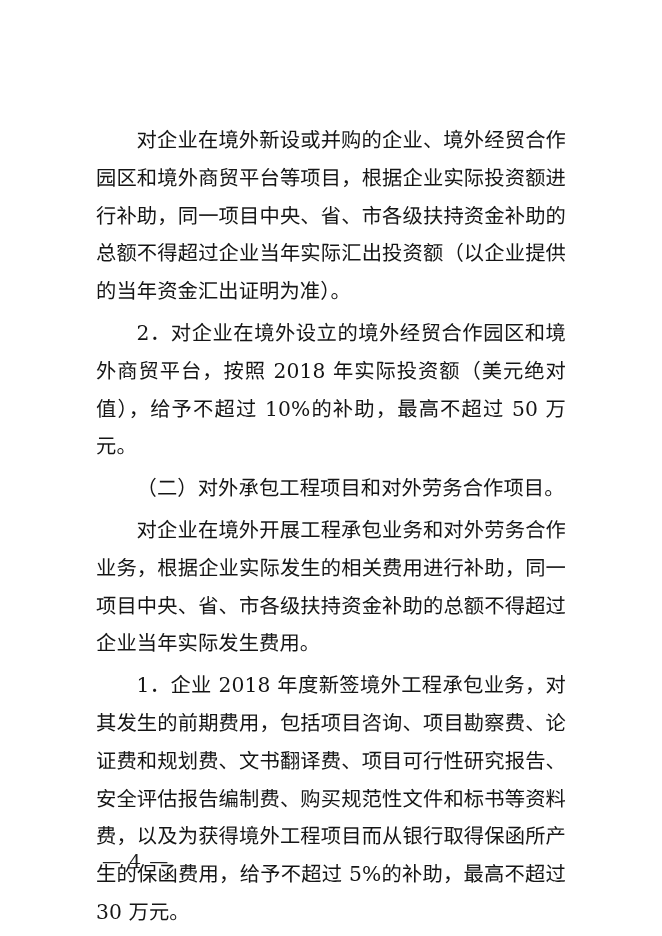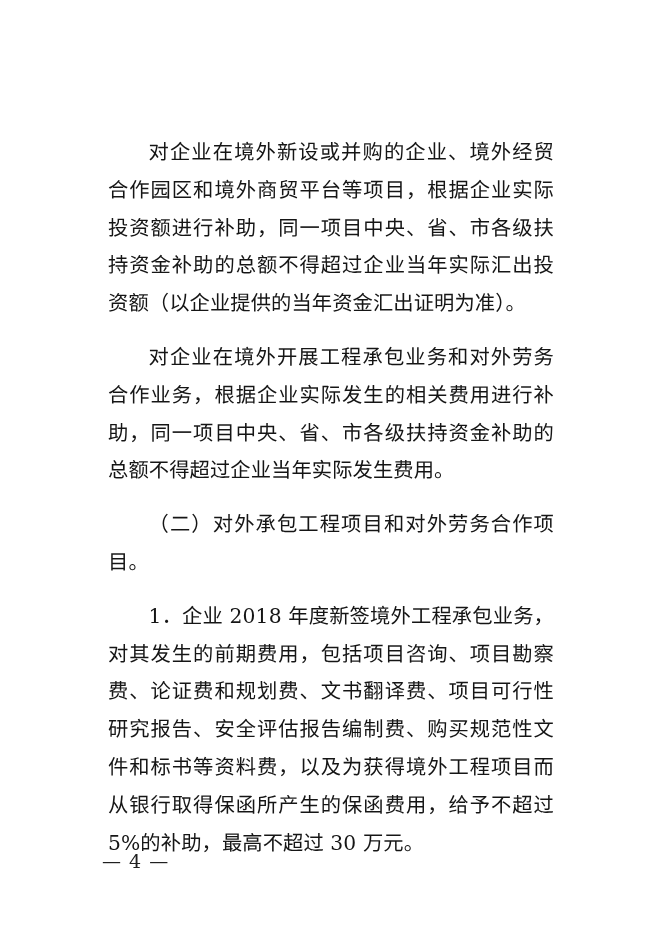--- a/index.html
+++ b/index.html
@@ -21,21 +21,21 @@
     overflow: hidden;
     box-sizing: border-box;
   }
   .text-block {
     position: absolute;
     left: 92px;
     top: 118px;
     width: 478px;
   }
   .para {
-    margin: 16px;
+    margin: 4px;
     font-size: 20.3px;
     line-height: 37.8px;
     text-align: justify;
     text-justify: inter-character;
     text-align-last: left;
     letter-spacing: 0.1px;
     color: #151515;
     font-weight: 400;
   }
   .para.indent {
@@ -64,24 +64,25 @@
 </head>
 <body>
 
 <div class="page">
 
   <div class="text-block">
 
     <p class="para indent">对企业在境外新设或并购的企业、境外经贸合作园区和境外商贸平台等项目，根据企业实际投资额进行补助，同一项目中央、省、市各级扶持资金补助的总额不得超过企业当年实际汇出投资额（以企业提供的当年资金汇出证明为准）。</p>
 
 
+    <p class="para indent">2．对企业在境外设立的境外经贸合作园区和境外商贸平台，按照 2018 年实际投资额（美元绝对值），给予不超过 10%的补助，最高不超过 50 万元。</p>
+
+    <p class="para indent">（二）对外承包工程项目和对外劳务合作项目。</p>
 
     <p class="para indent">对企业在境外开展工程承包业务和对外劳务合作业务，根据企业实际发生的相关费用进行补助，同一项目中央、省、市各级扶持资金补助的总额不得超过企业当年实际发生费用。</p>
-
-    <p class="para indent">（二）对外承包工程项目和对外劳务合作项目。</p>
 
     <p class="para indent">1．企业 2018 年度新签境外工程承包业务，对其发生的前期费用，包括项目咨询、项目勘察费、论证费和规划费、文书翻译费、项目可行性研究报告、安全评估报告编制费、购买规范性文件和标书等资料费，以及为获得境外工程项目而从银行取得保函所产生的保函费用，给予不超过 5%的补助，最高不超过 30 万元。</p>
 
   </div>
 
   <div class="footer">
     <span class="footer-inner">— 4 —</span>
   </div>
 
 </div>

